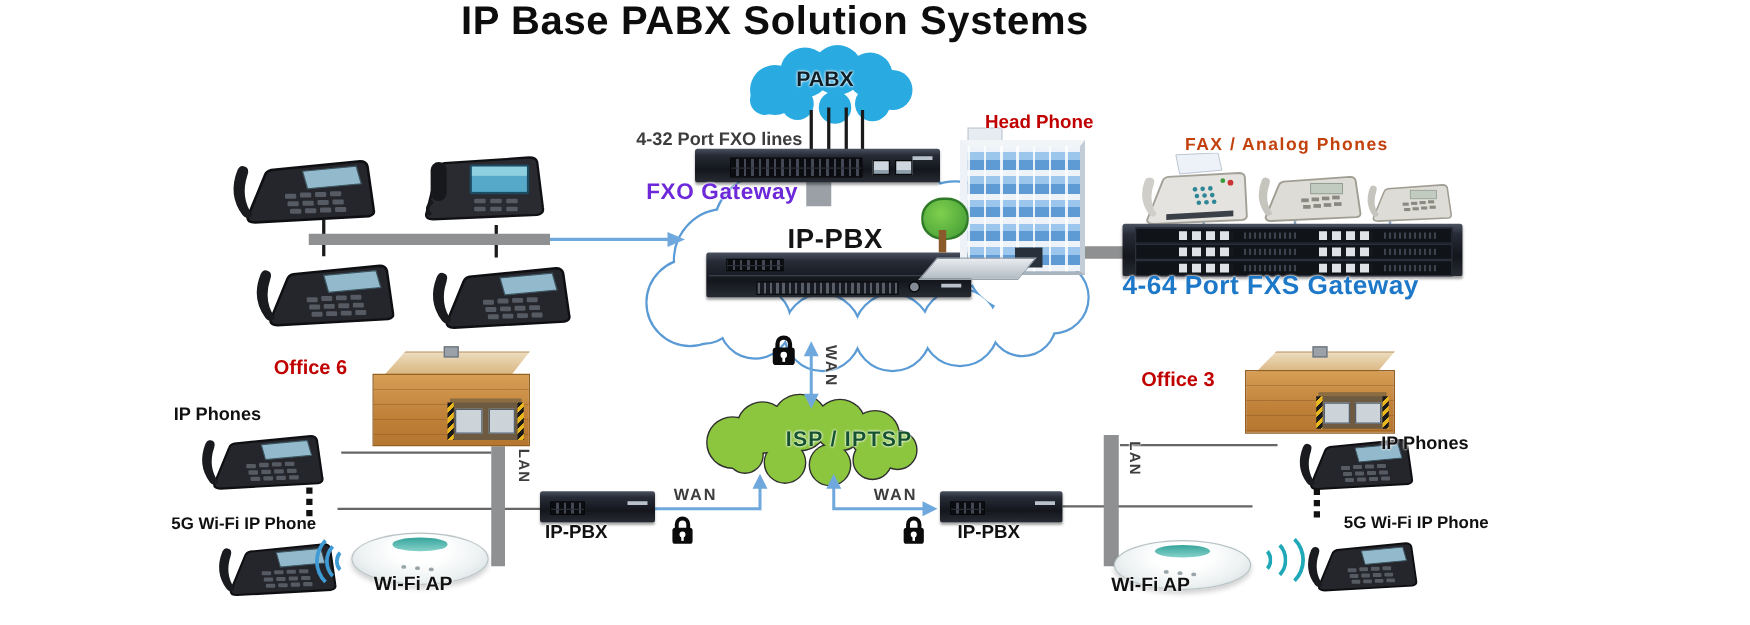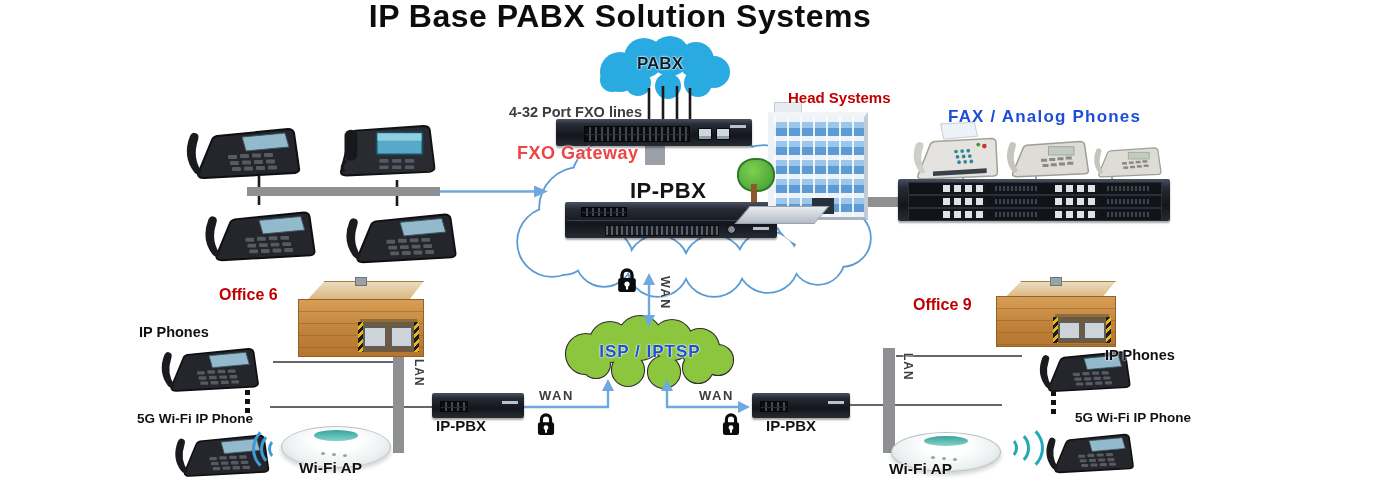--- a/index.html
+++ b/index.html
@@ -414,33 +414,34 @@
   <svg class="abs" style="left:720px;top:411px" width="22" height="26">
       <use href="#lock"></use>
     </svg>
 
   <div class="lbl" style="left:330px;top:-2px;width:580px;text-align:center;font-size:32px;font-weight:800;letter-spacing:.5px;color:#0d0d0d">IP Base PABX Solution Systems</div>
 
   <div class="lbl" style="left:600px;top:54px;width:120px;text-align:center;font-size:17px;color:#0e1e28">PABX</div>
 
   <div class="lbl" style="left:509px;top:104px;font-size:14.5px;color:#3d3d3d">4-32 Port FXO lines</div>
 
-  <div class="lbl" style="left:517px;top:143px;font-size:18px;color:#ef4444;letter-spacing:.5px">FXO Gateway</div>
-
-  <div class="lbl" style="left:788px;top:89px;font-size:15px;color:#C00000">Head Systems</div>
+  <div class="lbl" style="left:517px;top:143px;font-size:18px;color:#6d28d9;letter-spacing:.5px">FXO Gateway</div>
+
+  <div class="lbl" style="left:788px;top:89px;font-size:15px;color:#C00000">Head Phone</div>
 
   <div class="lbl" style="left:630px;top:178px;font-size:22px;color:#141414;letter-spacing:.5px">IP-PBX</div>
 
-  <div class="lbl" style="left:948px;top:107px;font-size:17px;color:#1d4ed8;letter-spacing:1.2px">FAX / Analog Phones</div>
-
-
-  <div class="lbl" style="left:570px;top:342px;width:160px;text-align:center;font-size:17px;color:#1d4ed8;letter-spacing:1px">ISP / IPTSP</div>
+  <div class="lbl" style="left:948px;top:107px;font-size:14px;color:#c2410c;letter-spacing:1.2px">FAX / Analog Phones</div>
+
+  <div class="lbl" style="left:898px;top:217px;font-size:21px;color:#1E78C8;letter-spacing:.4px">4-64 Port FXS Gateway</div>
+
+  <div class="lbl" style="left:570px;top:342px;width:160px;text-align:right;font-size:17px;color:#14532d;letter-spacing:1px">ISP / IPTSP</div>
 
   <div class="lbl" style="left:219px;top:286px;font-size:16px;color:#C00000">Office 6</div>
-  <div class="lbl" style="left:913px;top:296px;font-size:16px;color:#C00000">Office 9</div>
+  <div class="lbl" style="left:913px;top:296px;font-size:16px;color:#C00000">Office 3</div>
 
   <div class="lbl" style="left:139px;top:324px;font-size:14.5px">IP Phones</div>
   <div class="lbl" style="left:1105px;top:347px;font-size:14.5px">IP Phones</div>
 
   <div class="lbl" style="left:137px;top:411px;font-size:13.5px">5G Wi-Fi IP Phone</div>
   <div class="lbl" style="left:1075px;top:410px;font-size:13.5px">5G Wi-Fi IP Phone</div>
 
   <div class="lbl" style="left:299px;top:459px;font-size:15.5px">Wi-Fi AP</div>
   <div class="lbl" style="left:889px;top:460px;font-size:15.5px">Wi-Fi AP</div>
 

